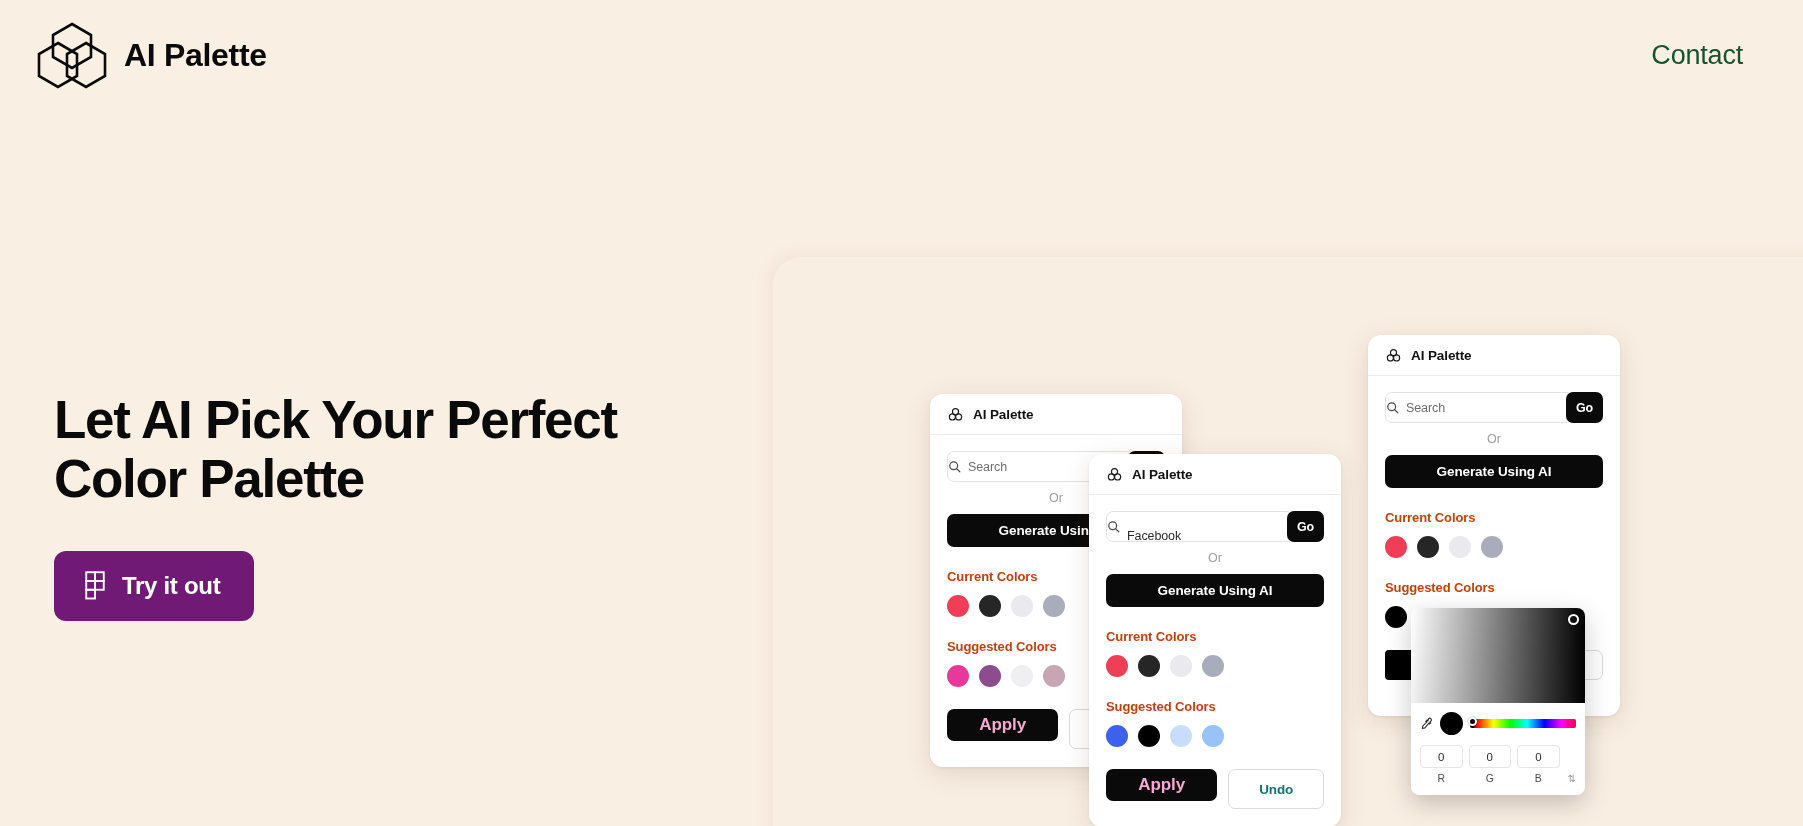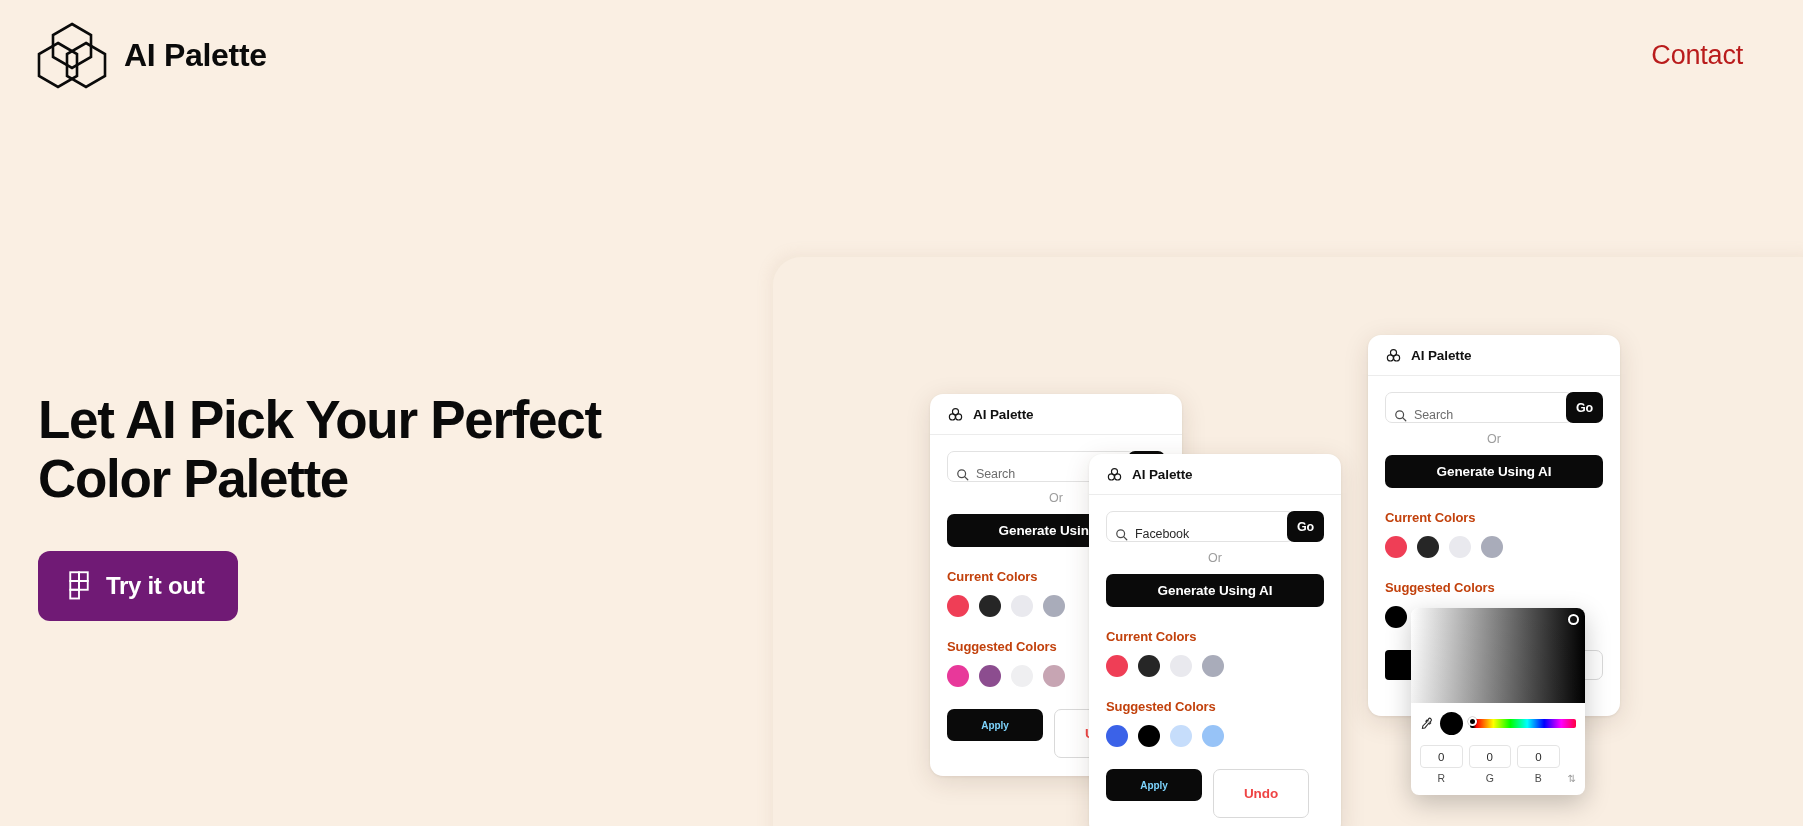--- a/index.html
+++ b/index.html
@@ -32,30 +32,30 @@
   .brand-logo { width: 72px; height: 72px; display: block; }
   .brand-name {
     font-size: 32px;
     font-weight: 700;
     color: #0a0a0a;
     letter-spacing: -0.3px;
   }
   .nav-spacer { flex: 1; }
   .nav-link {
     font-size: 27px;
-    color: #b91c1c;
+    color: #14532d;
     letter-spacing: -0.2px;
     cursor: pointer;
     padding-right: 30px;
   }
 
   
   .hero {
     position: absolute;
-    left: 38px;
+    left: 54px;
     top: 390px;
     width: 700px;
   }
   .hero-title {
     font-size: 53px;
     line-height: 1.12;
     font-weight: 700;
     color: #0a0a0a;
     letter-spacing: -1.3px;
     margin-bottom: 42px;
@@ -126,25 +126,25 @@
 
   .search-row {
     display: flex;
     align-items: stretch;
     height: 31px;
     margin-bottom: 9px;
   }
   .search-box {
     flex: 1;
     display: flex;
-    align-items: flex-end;
+    align-items: center;
     gap: 7px;
     border: 1px solid #e2e2e2;
     border-radius: 7px;
-    padding: 0 8px;
+    padding: 0 0;
     background: #fff;
   }
   .search-icon { width: 13px; height: 13px; flex: none; display: block; }
   .search-text {
     font-size: 12.5px;
     color: #6d6d6d;
     letter-spacing: -0.1px;
     white-space: nowrap;
   }
   .search-text.filled { color: #2a2a2a; margin-top: 19px; }
@@ -201,37 +201,37 @@
     flex: none;
     cursor: pointer;
   }
   .action-row {
     display: flex;
     gap: 11px;
     margin-top: 4px;
   }
   .btn-apply {
     background: #0a0a0a;
-    color: #7dd3fc;
+    color: #f9a8d4;
     border: none;
     border-radius: 7px;
     height: 32px;
-    width: 96px;
-    font-size: 10px;
+    width: 112px;
+    font-size: 17px;
     font-family: "Liberation Sans", sans-serif;
     font-weight: 600;
     cursor: pointer;
     letter-spacing: -0.1px;
   }
   .btn-undo {
     background: #ffffff;
-    color: #ef4444;
+    color: #0f766e;
     border: 1px solid #d9d9d9;
     border-radius: 7px;
-    height: 49px;
+    height: 40px;
     width: 96px;
     font-size: 13.5px;
     font-family: "Liberation Sans", sans-serif;
     font-weight: 600;
     cursor: pointer;
     letter-spacing: -0.1px;
   }
 
   
   #card-back  { left: 930px; top: 394px; width: 252px; }

